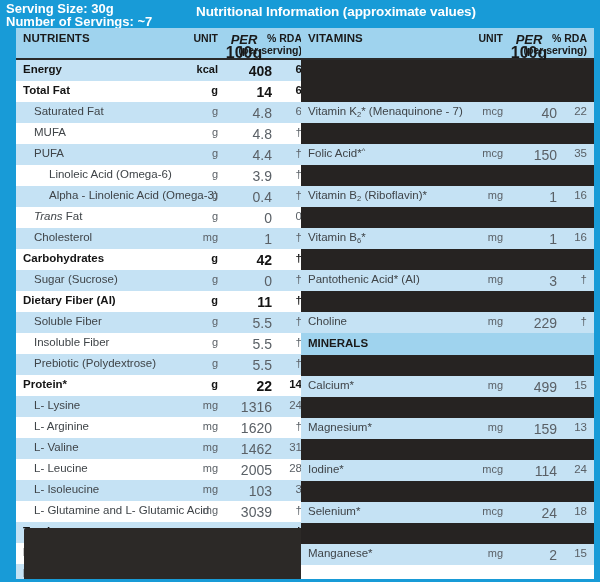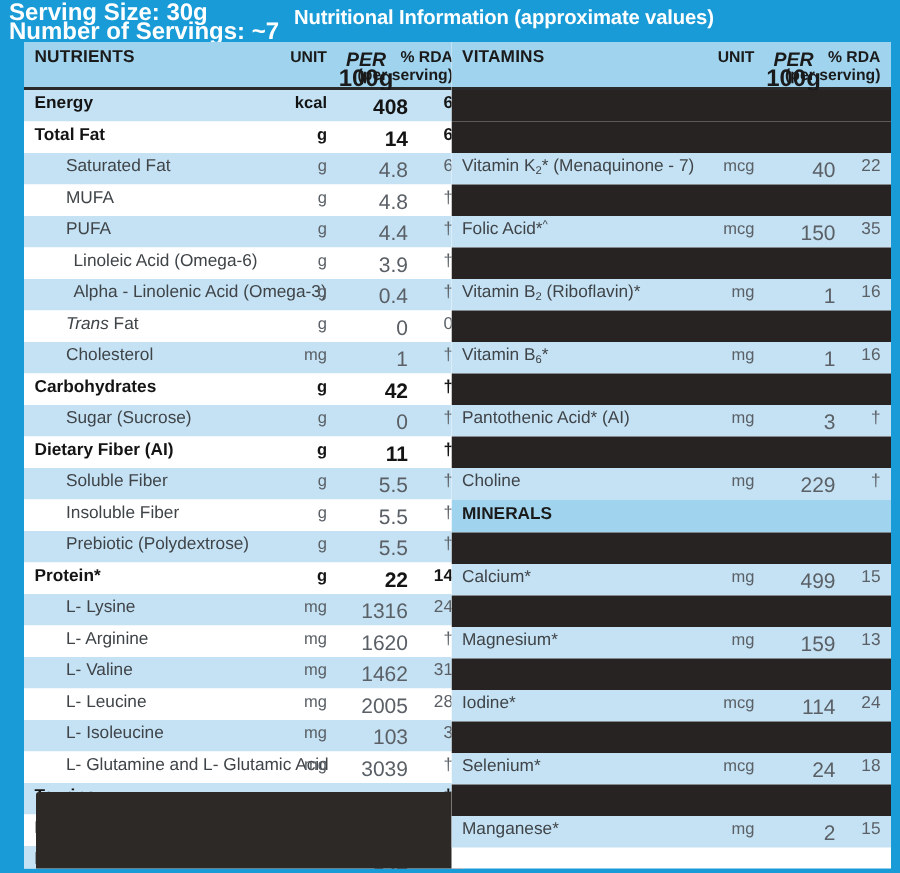--- a/index.html
+++ b/index.html
@@ -23,21 +23,21 @@
     position: absolute;
     left: 0; top: 0;
     width: 600px; height: 28px;
     background: #189bd7;
   }
   .serving-box {
     position: absolute;
     left: 6px; top: 1px;
     width: 182px; height: 27px;
     color: #ffffff;
-    font-size: 16px;
+    font-size: 13px;
     font-weight: bold;
     line-height: 13px;
     padding-top: 1px;
     box-sizing: border-box;
   }
   .serving-line { white-space: nowrap; }
   .banner-title {
     position: absolute;
     left: 196px; top: 4px;
     color: #ffffff;
@@ -113,21 +113,21 @@
   .row.redacted { background: #262322; }
 
   .r-name {
     position: absolute;
     left: 7px; top: 3px;
     font-size: 11.5px;
     color: #3f4448;
     white-space: nowrap;
   }
   .row.bold .r-name { color: #141414; font-weight: bold; }
-  .row.ind1 .r-name { left: 18px; margin-left: 10px; }
+  .row.ind1 .r-name { left: 18px; }
   .row.ind2 .r-name { left: 33px; }
   .row.section .r-name {
     font-weight: bold; color: #1a1a1a; font-size: 11.5px; top: 4px;
   }
 
   .r-unit {
     position: absolute;
     left: 140px; top: 3px; width: 62px;
     text-align: right;
     font-size: 11px; color: #5a6066;

